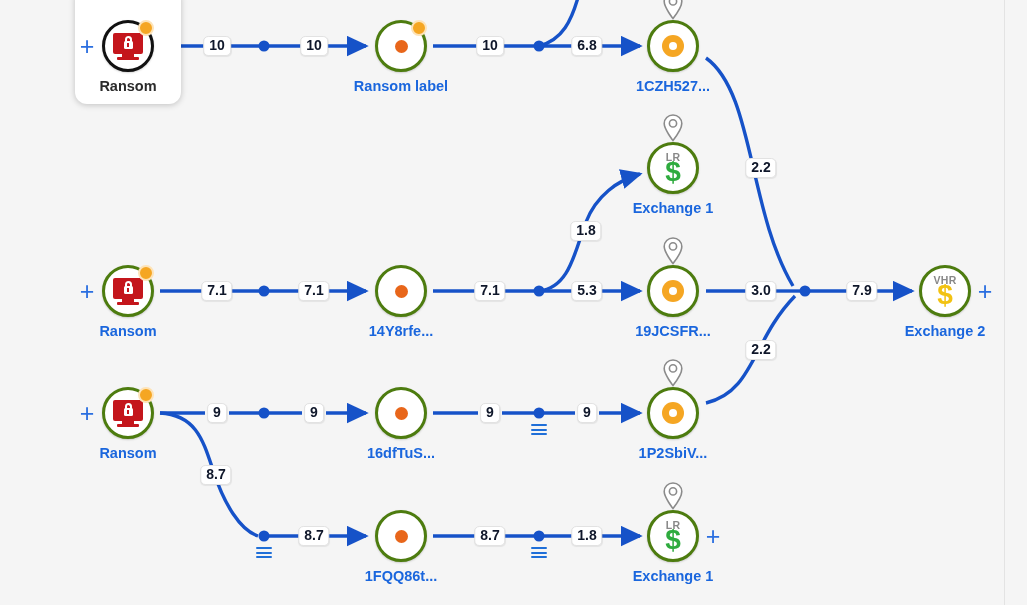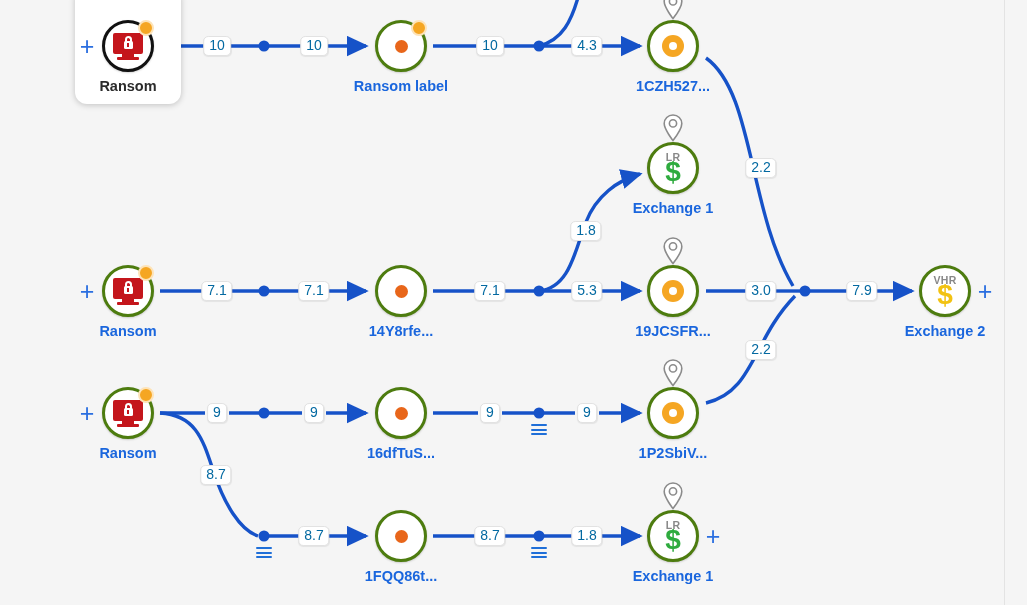--- a/index.html
+++ b/index.html
@@ -118,22 +118,22 @@
   }
 
   
   .chip{
     position:absolute;
     transform:translate(-50%,-50%);
     background:#ffffff;
     border-radius:5px;
     padding:1px 5px 2px 5px;
     font-size:14px;
-    font-weight:400;
-    color:#0369a1;
+    font-weight:700;
+    color:#0f172a;
     border:1px solid #e2e2e2;
     box-shadow:0 1px 1px rgba(0,0,0,.07);
     white-space:nowrap;
     line-height:15px;
   }
   
   .middot{
     position:absolute;
     width:11px;height:11px;border-radius:50%;
     background:#1652c8;
@@ -382,21 +382,21 @@
       </div>
       <div class="middot" style="left: 539px; top: 536px;"></div>
       <div class="hamburger" style="left: 539px; top: 547px;">
         <i></i>
         <i></i>
         <i></i>
       </div>
       <div class="chip" style="left: 217px; top: 46px;">10</div>
       <div class="chip" style="left: 314px; top: 46px;">10</div>
       <div class="chip" style="left: 490px; top: 46px;">10</div>
-      <div class="chip" style="left: 587px; top: 46px;">4.3</div>
+      <div class="chip" style="left: 587px; top: 46px;">6.8</div>
       <div class="chip" style="left: 761px; top: 168px;">2.2</div>
       <div class="chip" style="left: 586px; top: 231px;">1.8</div>
       <div class="chip" style="left: 217px; top: 291px;">7.1</div>
       <div class="chip" style="left: 314px; top: 291px;">7.1</div>
       <div class="chip" style="left: 490px; top: 291px;">7.1</div>
       <div class="chip" style="left: 587px; top: 291px;">5.3</div>
       <div class="chip" style="left: 761px; top: 291px;">3.0</div>
       <div class="chip" style="left: 862px; top: 291px;">7.9</div>
       <div class="chip" style="left: 761px; top: 350px;">2.2</div>
       <div class="chip" style="left: 217px; top: 413px;">9</div>

